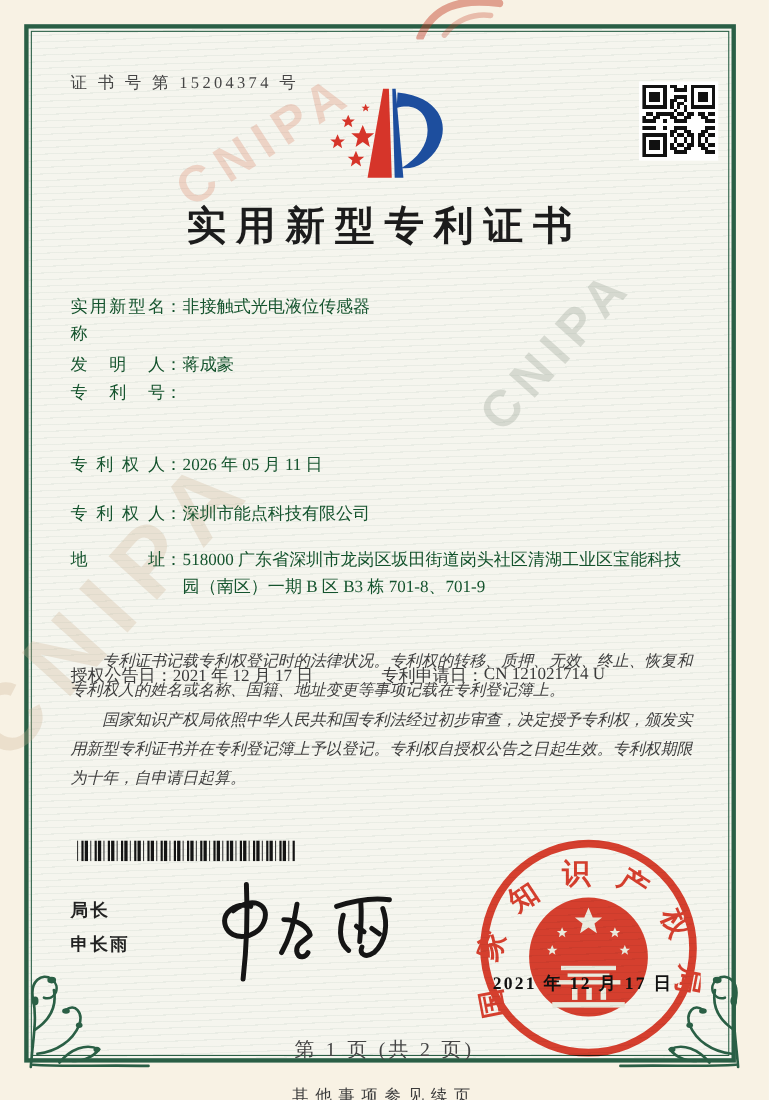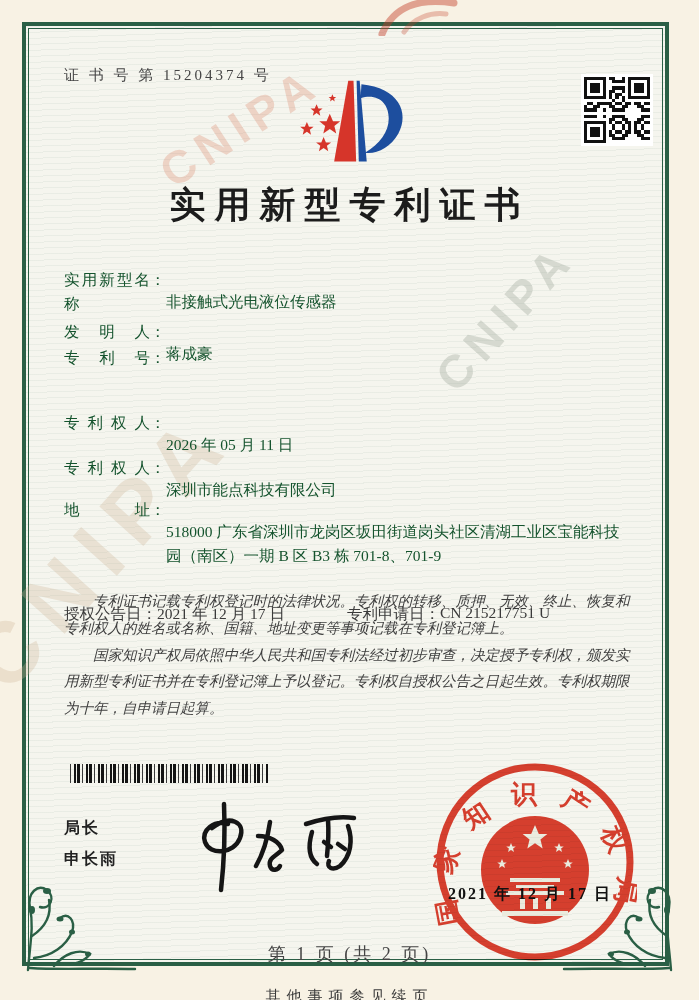--- a/index.html
+++ b/index.html
@@ -29,21 +29,21 @@
   .qr{position:absolute;left:581px;top:74px;width:66px;height:66px;background:#fff;
       padding:3px;z-index:5;}
   .logo{position:absolute;left:262px;top:72px;z-index:4;}
   .title{position:absolute;left:22px;width:655px;top:181px;text-align:center;
          font-size:36px;font-weight:bold;letter-spacing:9px;color:#1c1c1c;z-index:5;}
   
   .field{position:absolute;left:64px;width:566px;display:flex;font-size:15.5px;
          line-height:1.55;color:#14532d;z-index:5;}
   .flabel{display:inline-block;width:86px;text-align:justify;text-align-last:justify;flex:none;}
   .fcolon{flex:none;width:16px;}
-  .fvalue{flex:1;margin-top:22px;}
+  .fvalue{flex:1;}
   .grantrow{position:absolute;left:64px;top:556px;width:600px;font-size:15.5px;z-index:5;display:flex;margin-top:48px;}
   .grant2{margin-left:62px;}
   
   .body-text{position:absolute;left:64px;top:588px;width:572px;z-index:5;
              font-size:14.5px;line-height:1.85;color:#3e3e3e;font-style:italic;}
   .body-text p{margin:0;text-indent:2em;}
   
   .barcode{position:absolute;left:70px;top:764px;z-index:5;}
   
   .signer{position:absolute;left:64px;top:818px;z-index:5;
@@ -351,21 +351,21 @@
       <span class="fcolon">：</span>
       <span class="fvalue">518000 广东省深圳市龙岗区坂田街道岗头社区清湖工业区宝能科技园（南区）一期 B 区 B3 栋 701-8、701-9</span>
   </div>
 
   <div class="grantrow">
     <span>授权公告日</span>
       <span>：</span>
       <span>2021 年 12 月 17 日</span>
     <span class="grant2">专利申请日</span>
       <span>：</span>
-      <span>CN 215217751 U</span>
+      <span>CN 121021714 U</span>
   </div>
 
   <div class="body-text">
     <p>专利证书记载专利权登记时的法律状况。专利权的转移、质押、无效、终止、恢复和专利权人的姓名或名称、国籍、地址变更等事项记载在专利登记簿上。</p>
     <p>国家知识产权局依照中华人民共和国专利法经过初步审查，决定授予专利权，颁发实用新型专利证书并在专利登记簿上予以登记。专利权自授权公告之日起生效。专利权期限为十年，自申请日起算。</p>
   </div>
 
   <svg class="barcode" id="barcodesvg" width="202" height="19">
       <rect x="0" y="0" width="1" height="19" fill="#3a3a3a"></rect>
       <rect x="4" y="0" width="2" height="19" fill="#141414"></rect>

